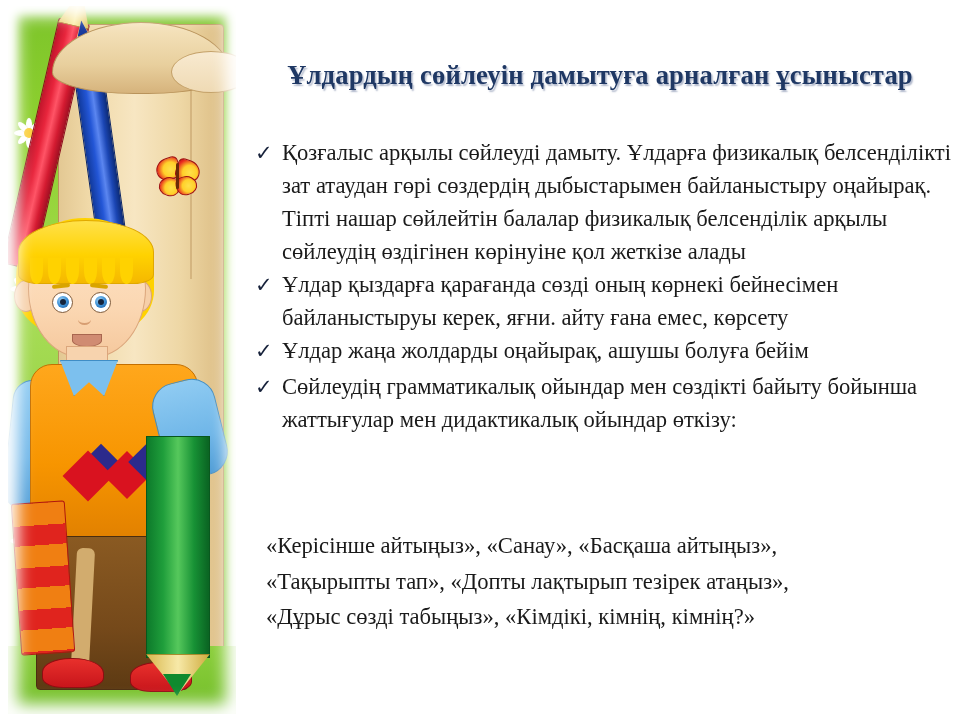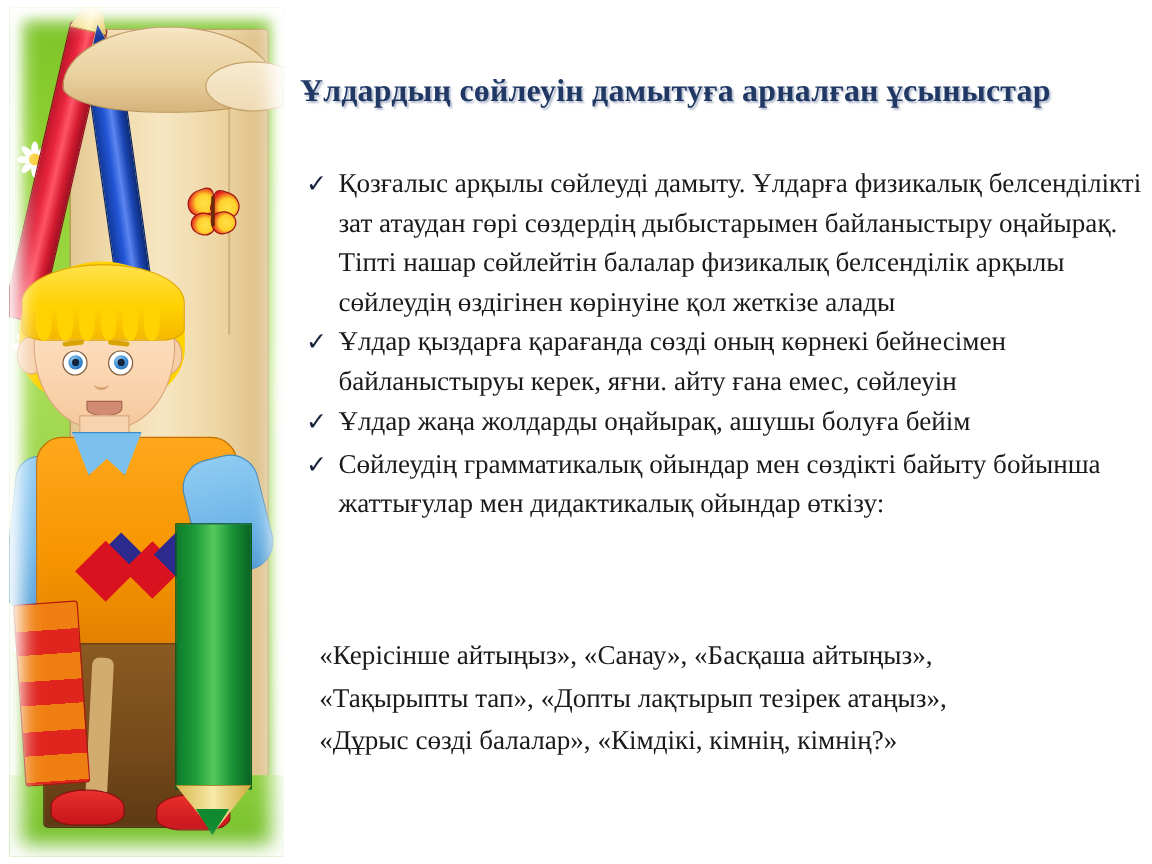--- a/index.html
+++ b/index.html
@@ -162,21 +162,21 @@
     font-size:21px;font-weight:700;letter-spacing:.6px;color:#2f2f2f;
     opacity:.55;text-align:center;line-height:26px;
   }
 
   
   .content{
     position:absolute;left:238px;top:0;width:722px;height:720px;
   }
   .title{
     position:absolute;left:12px;top:58px;width:700px;
-    text-align:left;color:#1f3864;font-weight:700;
+    text-align:center;color:#1f3864;font-weight:700;
     font-size:26.5px;line-height:35px;letter-spacing:.2px;
     text-shadow:1.5px 1.5px 1.6px rgba(150,160,185,.75);
   }
   .bullets{
     position:absolute;left:10px;top:136px;width:706px;
   }
   .bullet{
     position:relative;display:flex;align-items:flex-start;
     padding-left:0;margin:0 0 0 0;
   }
@@ -332,35 +332,35 @@
 
     <div class="bullets">
 
       <div class="bullet">
         <span class="tick">✓</span>
         <span class="btext">Қозғалыс арқылы сөйлеуді дамыту. Ұлдарға физикалық белсенділікті зат атаудан гөрі сөздердің дыбыстарымен байланыстыру оңайырақ. Тіпті нашар сөйлейтін балалар физикалық белсенділік арқылы сөйлеудің өздігінен көрінуіне қол жеткізе алады</span>
       </div>
 
       <div class="bullet">
         <span class="tick">✓</span>
-        <span class="btext">Ұлдар қыздарға қарағанда сөзді оның көрнекі бейнесімен байланыстыруы керек, яғни. айту ғана емес, сөйлеуін</span>
+        <span class="btext">Ұлдар қыздарға қарағанда сөзді оның көрнекі бейнесімен байланыстыруы керек, яғни. айту ғана емес, көрсету</span>
       </div>
 
       <div class="bullet">
         <span class="tick">✓</span>
         <span class="btext">Ұлдар жаңа жолдарды оңайырақ, ашушы болуға бейім</span>
       </div>
 
       <div class="bullet">
         <span class="tick">✓</span>
         <span class="btext">Сөйлеудің грамматикалық ойындар мен сөздікті байыту бойынша жаттығулар мен дидактикалық ойындар өткізу:</span>
       </div>
 
     </div>
 
     <div class="tail">
       <p>«Керісінше айтыңыз», «Санау», «Басқаша айтыңыз»,</p>
       <p>«Тақырыпты тап», «Допты лақтырып тезірек атаңыз»,</p>
-      <p>«Дұрыс сөзді балалар», «Кімдікі, кімнің, кімнің?»</p>
+      <p>«Дұрыс сөзді табыңыз», «Кімдікі, кімнің, кімнің?»</p>
     </div>
 
   </div>
 </div>
 
 </body></html>

